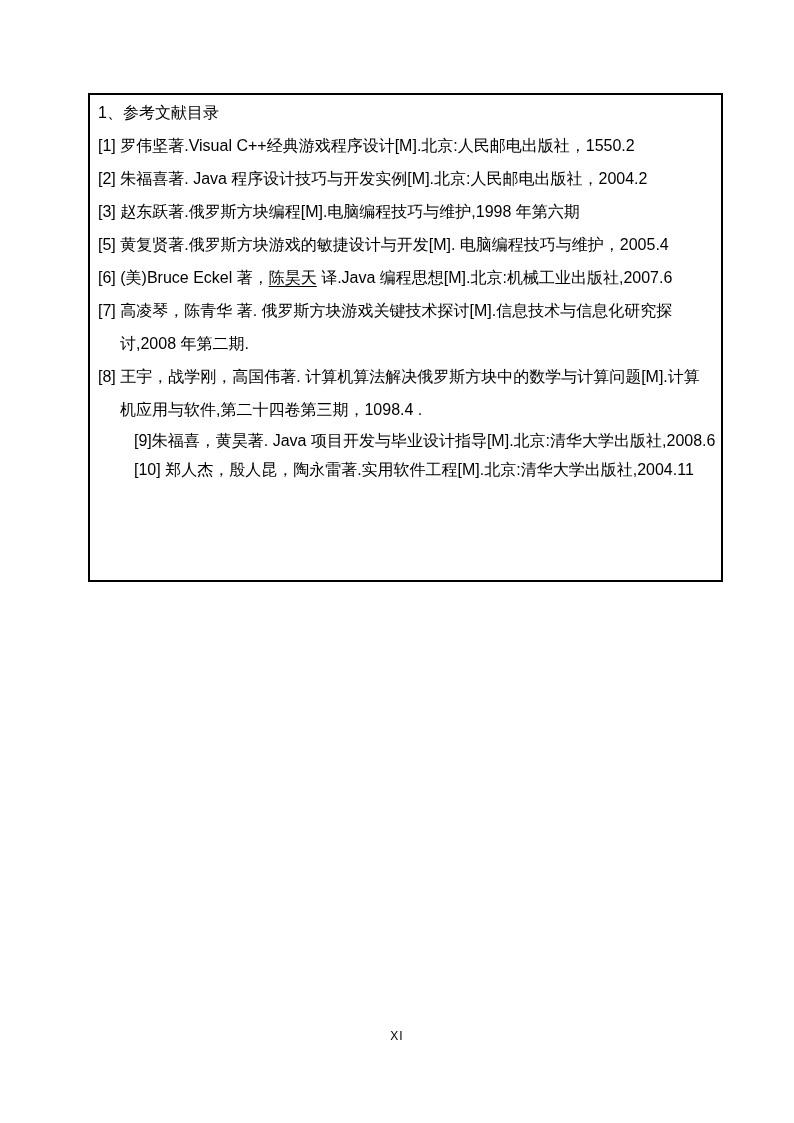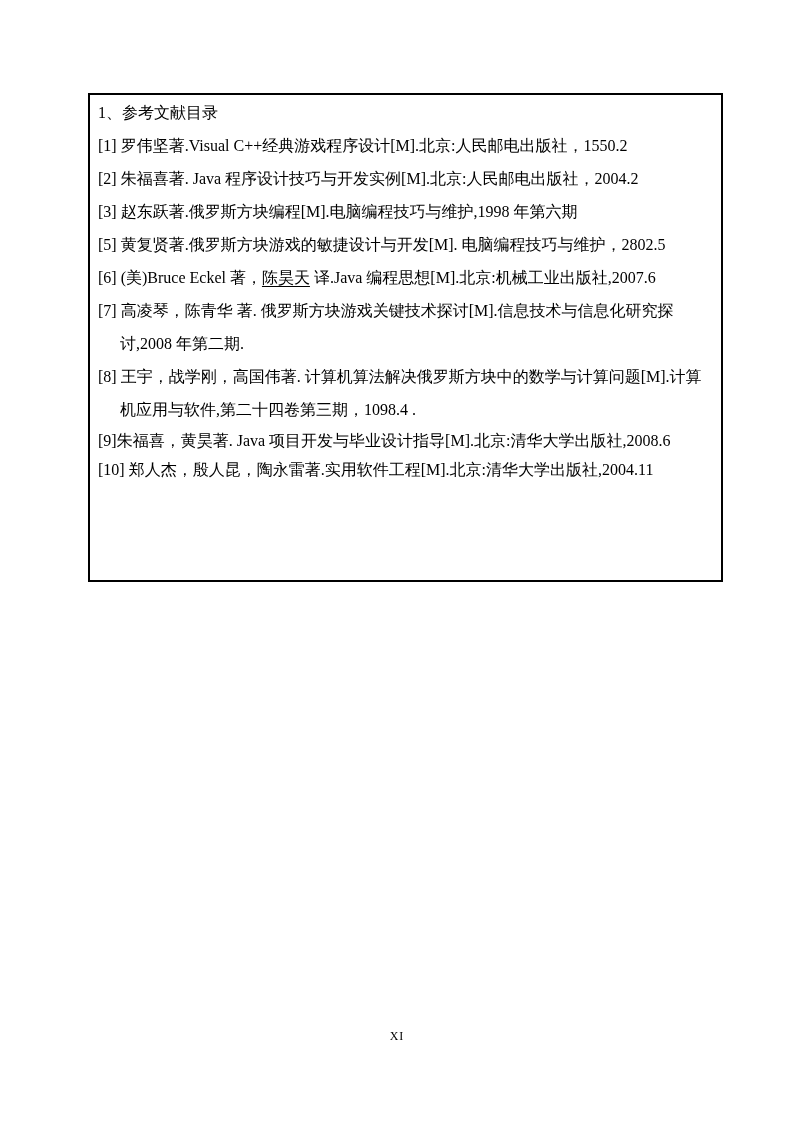--- a/index.html
+++ b/index.html
@@ -6,21 +6,21 @@
     margin: 0;
     padding: 0;
     background: #ffffff;
   }
   .page {
     position: relative;
     width: 794px;
     height: 1123px;
     background: #ffffff;
     color: #000000;
-    font-family: Liberation Serif, serif;
+    font-family: Liberation Sans, sans-serif;
     overflow: hidden;
   }
   .ref-box {
     position: absolute;
     left: 88px;
     top: 93px;
     width: 635px;
     height: 489px;
     border: 2px solid #000000;
     box-sizing: border-box;
@@ -28,21 +28,21 @@
   }
   .line {
     height: 33px;
     display: flex;
     align-items: center;
     font-size: 16px;
     line-height: 1;
     white-space: pre;
     color: #000000;
   }
-  .line.tight { height: 29px; }
+  .line.tight { height: 29px; margin-left: 36px; }
   .line.indent { padding-left: 22px; }
   .u {
     text-decoration: underline;
     text-underline-offset: 3px;
     text-align: right;
   }
   .page-number {
     position: absolute;
     left: 0;
     right: 0;
@@ -62,21 +62,21 @@
 
     <div class="line">1、参考文献目录</div>
 
     <div class="line">[1] 罗伟坚著.Visual C++经典游戏程序设计[M].北京:人民邮电出版社，1550.2</div>
 
     <div class="line">[2] 朱福喜著. Java 程序设计技巧与开发实例[M].北京:人民邮电出版社，2004.2</div>
 
     <div class="line">[3] 赵东跃著.俄罗斯方块编程[M].电脑编程技巧与维护,1998 年第六期</div>
 
 
-    <div class="line">[5] 黄复贤著.俄罗斯方块游戏的敏捷设计与开发[M]. 电脑编程技巧与维护，2802.5</div>
+    <div class="line">[5] 黄复贤著.俄罗斯方块游戏的敏捷设计与开发[M]. 电脑编程技巧与维护，2005.4</div>
 
     <div class="line">
       <span>[6] (美)Bruce Eckel 著，</span>
       <span class="u">陈昊天</span>
       <span> 译.Java 编程思想[M].北京:机械工业出版社,2007.6</span>
     </div>
 
     <div class="line">[7] 高凌琴，陈青华 著. 俄罗斯方块游戏关键技术探讨[M].信息技术与信息化研究探</div>
 
     <div class="line indent">讨,2008 年第二期.</div>

